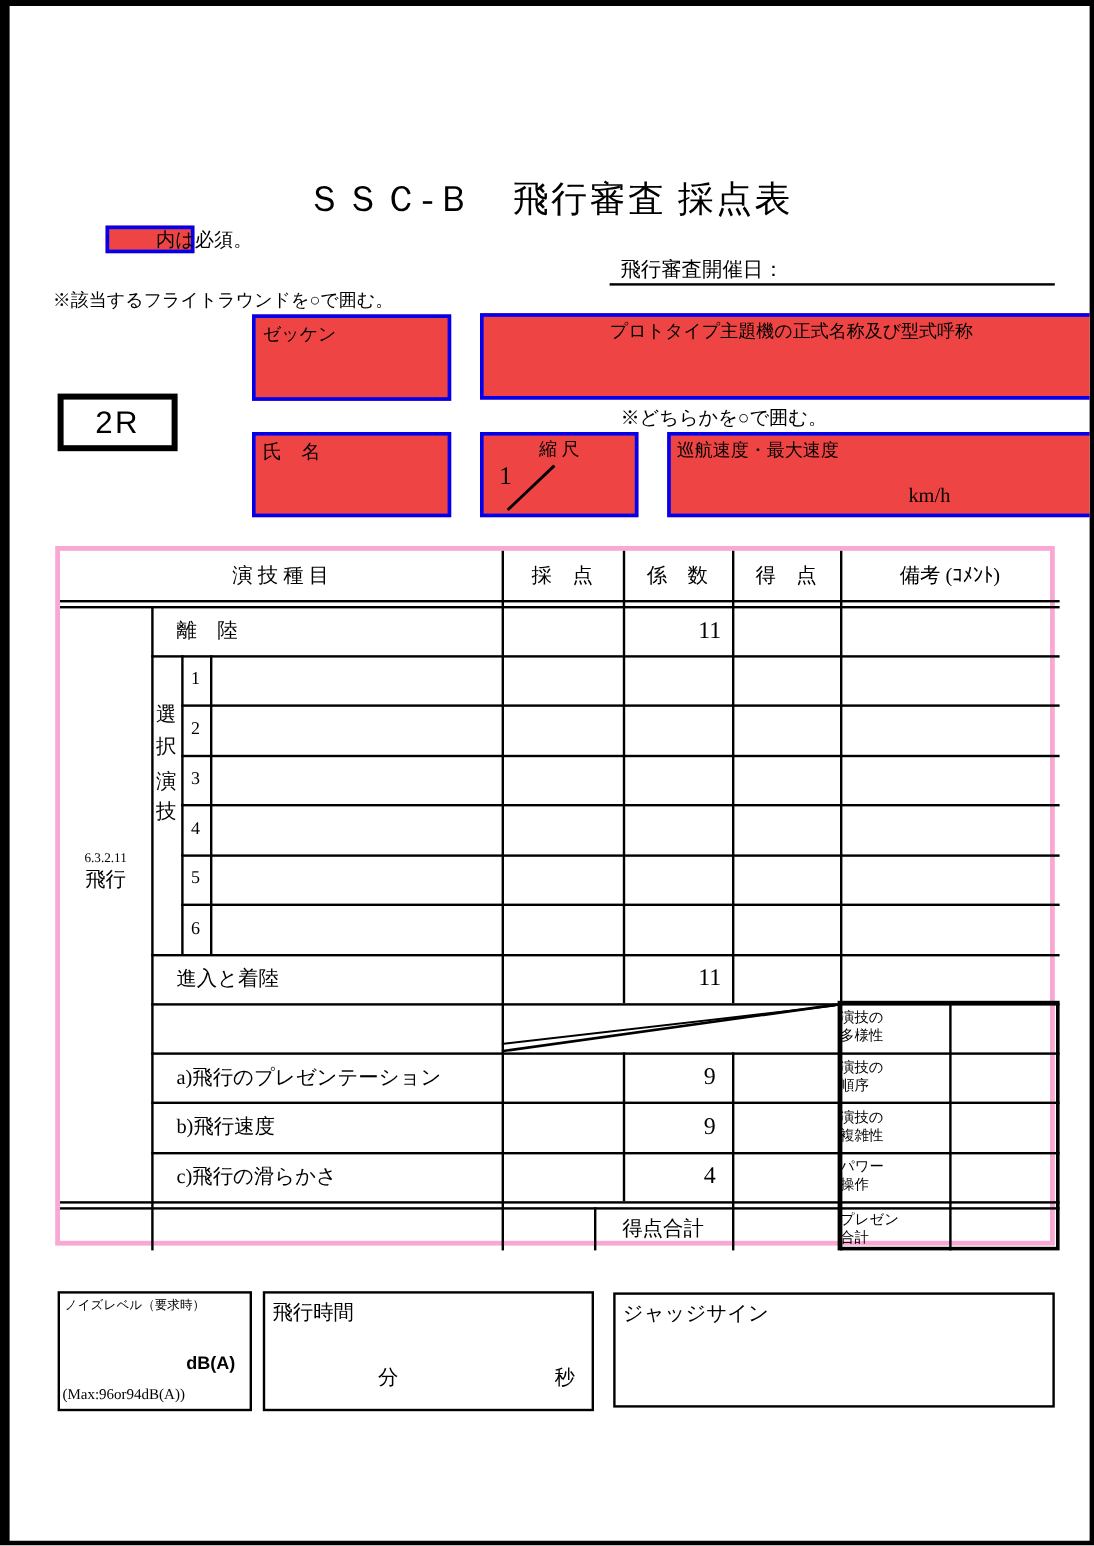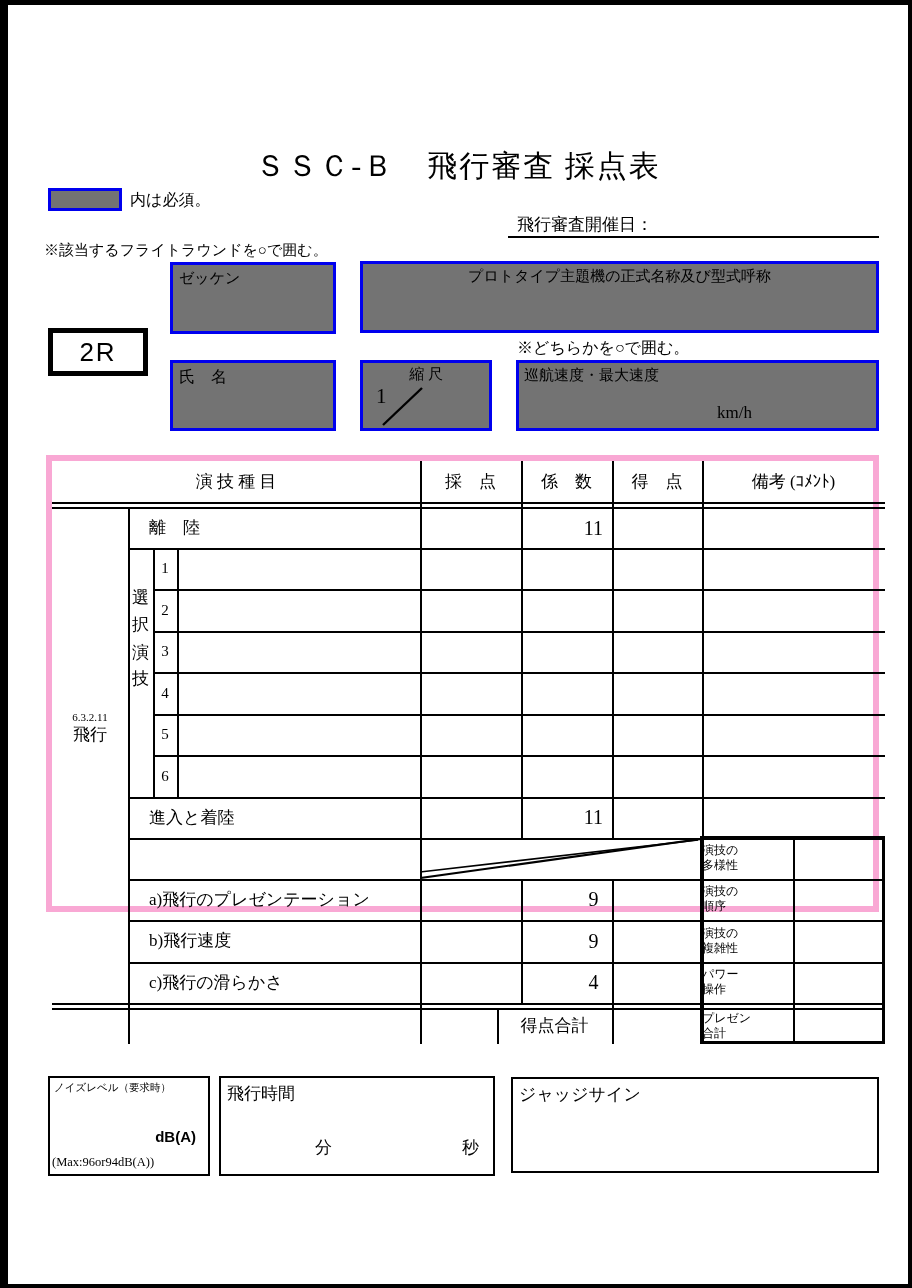--- a/index.html
+++ b/index.html
@@ -8,29 +8,29 @@
   .sheet {
     position:relative; width:912px; height:1288px; background:#fff;
     border-style:solid; border-color:#000; border-width:5px 4px 4px 8px;
     overflow:hidden;
   }
   .abs { position:absolute; }
   .title {
     left:0; top:141px; width:100%; text-align:center;
     font-size:30px; letter-spacing:2px; white-space:nowrap;
   }
-  .bluebox { border:3px solid #0000ee; background:#737373; }
+  .bluebox { border:3px solid #0000ee; background:#ef4444;margin-left:40px; }
   .roundbox {
     border:5px solid #000; background:#fff; text-align:center;
     font-family:"Liberation Sans","DejaVu Sans",sans-serif;
     font-size:26px; letter-spacing:2px; line-height:38px;
   }
   .note { font-size:15px; white-space:nowrap; }
   .fldlabel { font-size:15px; white-space:nowrap; }
-  .tbl { left:38px; top:450px; width:833px; height:457px; border:6px solid #f9a8d4; }
+  .tbl { left:38px; top:450px; width:833px; height:583px; border:4px solid #f9a8d4; }
   .gl { position:absolute; background:#000; }
   .hcell { position:absolute; top:0; height:41px; line-height:41px; text-align:center;
            font-size:17px; white-space:nowrap; }
   .rowlabel { position:absolute; left:76px; width:292px; font-size:17px;
               padding-left:21px; white-space:nowrap; }
   .coef { position:absolute; left:496px; width:91px; text-align:center; font-size:20px; }
   .selnum { position:absolute; left:101px; width:24px; text-align:center; font-size:15px; }
   .rmk { position:absolute; left:650px; width:91px; text-align:left;
          font-size:12px; line-height:15px; }
   .thickblock { position:absolute; left:648px; top:375px; width:185px; height:208px;

